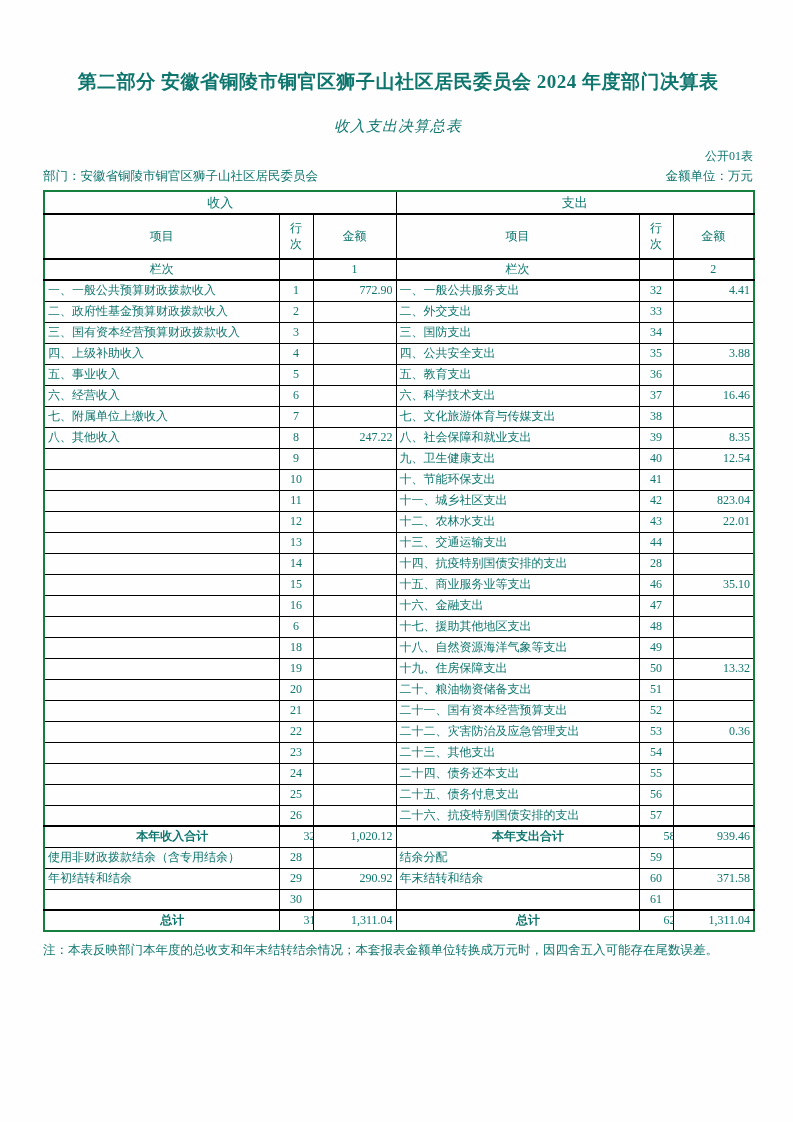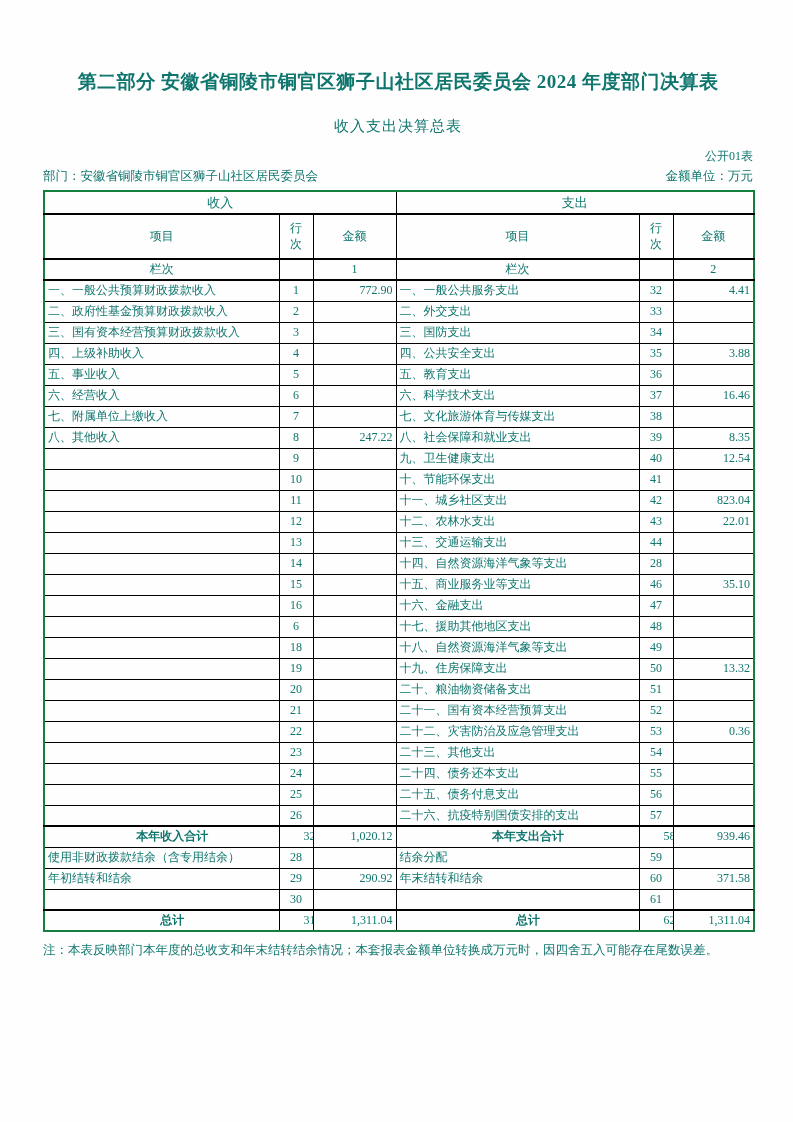--- a/index.html
+++ b/index.html
@@ -22,20 +22,21 @@
     line-height: 64px;
     width: 690px;
     margin: 0 auto;
     letter-spacing: 0.5px;
   }
   .doc-subtitle {
     font-size: 15px;
     text-align: center;
     margin-top: 3px;
     letter-spacing: 1px;
+    font-style: italic;
   }
   .table-code {
     font-size: 12px;
     text-align: right;
     width: 710px;
     margin-top: 12px;
   }
   .meta-row {
     display: flex;
     justify-content: space-between;
@@ -238,21 +239,21 @@
     <td class="line">13</td>
     <td class="amt"></td>
     <td class="item">十三、交通运输支出</td>
     <td class="line">44</td>
     <td class="amt"></td>
   </tr>
           <tr>
     <td class="item"></td>
     <td class="line">14</td>
     <td class="amt"></td>
-    <td class="item">十四、自然资源海洋气象等支出</td>
+    <td class="item">十四、抗疫特别国债安排的支出</td>
     <td class="line">28</td>
     <td class="amt"></td>
   </tr>
           <tr>
     <td class="item"></td>
     <td class="line">15</td>
     <td class="amt"></td>
     <td class="item">十五、商业服务业等支出</td>
     <td class="line">46</td>
     <td class="amt">35.10</td>

